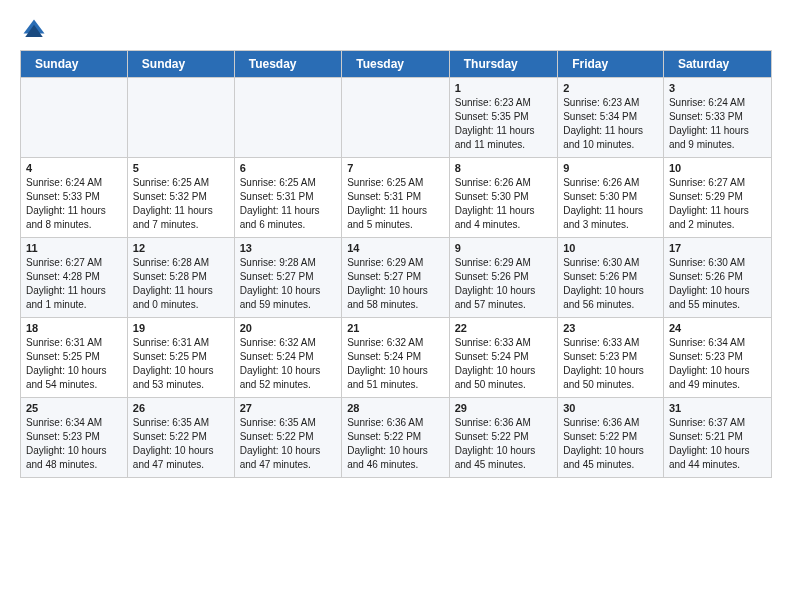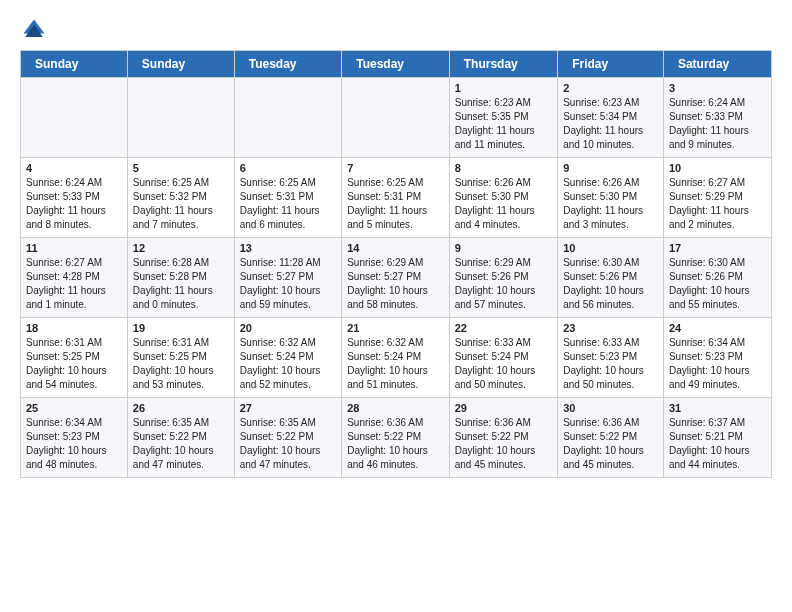--- a/index.html
+++ b/index.html
@@ -211,21 +211,21 @@
 Daylight: 11 hours and 1 minute.</div>
           </td>
           <td>
             <span class="day-number">12</span>
             <div class="day-info">Sunrise: 6:28 AM
 Sunset: 5:28 PM
 Daylight: 11 hours and 0 minutes.</div>
           </td>
           <td>
             <span class="day-number">13</span>
-            <div class="day-info">Sunrise: 11:28 AM
+            <div class="day-info">Sunrise: 9:28 AM
 Sunset: 5:27 PM
 Daylight: 10 hours and 59 minutes.</div>
           </td>
           <td>
             <span class="day-number">14</span>
             <div class="day-info">Sunrise: 6:29 AM
 Sunset: 5:27 PM
 Daylight: 10 hours and 58 minutes.</div>
           </td>
           <td>

